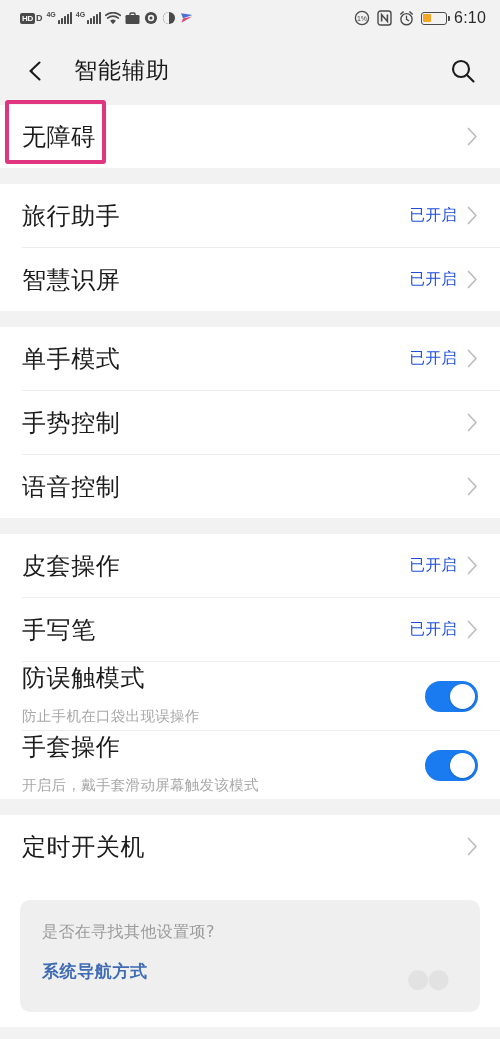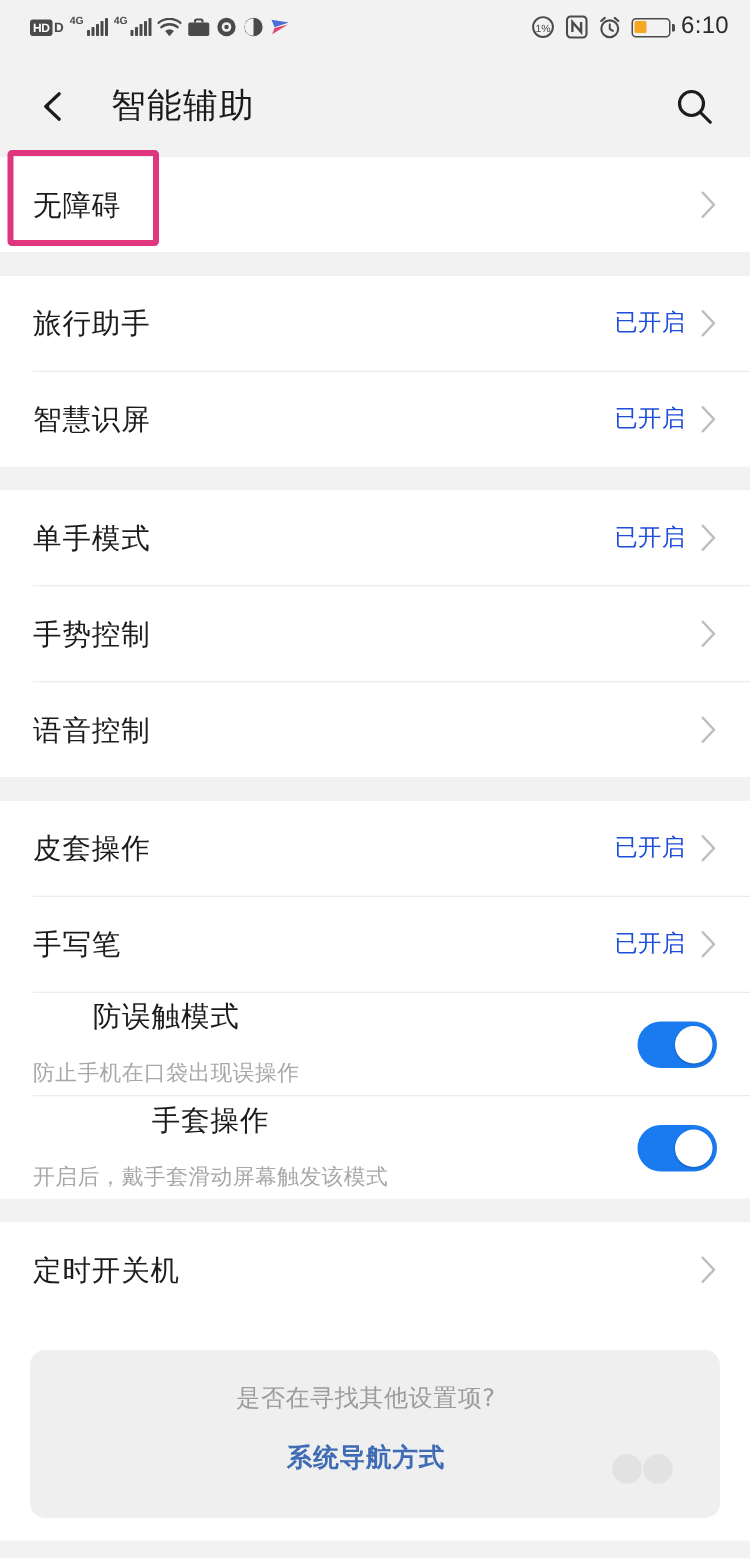--- a/index.html
+++ b/index.html
@@ -8,21 +8,20 @@
     height: 1039px;
     background: #ffffff;
     font-family: "Liberation Sans", "DejaVu Sans", sans-serif;
     overflow: hidden;
   }
   .phone {
     position: relative;
     width: 500px;
     height: 1039px;
     background: #f2f2f2;
-    text-align: center;
   }
 
   
   .statusbar {
     height: 36px;
     background: #f2f2f2;
     display: flex;
     align-items: center;
     padding: 0 14px 0 20px;
     position: relative;
@@ -88,21 +87,21 @@
     display: flex;
     align-items: center;
     min-height: 63px;
     padding: 0 22px 0 22px;
     background: #ffffff;
     position: relative;
   }
   .row.tall { min-height: 68px; }
   .row .labels { display: flex; flex-direction: column; justify-content: center; }
   .row .title {
-    font-size: 19px; color: #1c1c1c; letter-spacing: .6px; line-height: 26px;
+    font-size: 24px; color: #1c1c1c; letter-spacing: .6px; line-height: 26px;
     font-family: "DejaVu Sans", "Liberation Sans", sans-serif;
   }
   .row .subtitle {
     font-size: 14.5px; color: #a8a8a8; letter-spacing: .3px; line-height: 22px; margin-top: 14px;
     font-family: "DejaVu Sans", "Liberation Sans", sans-serif;
   }
   .row .right {
     margin-left: auto; display: flex; align-items: center; gap: 10px;
   }
   .value {

